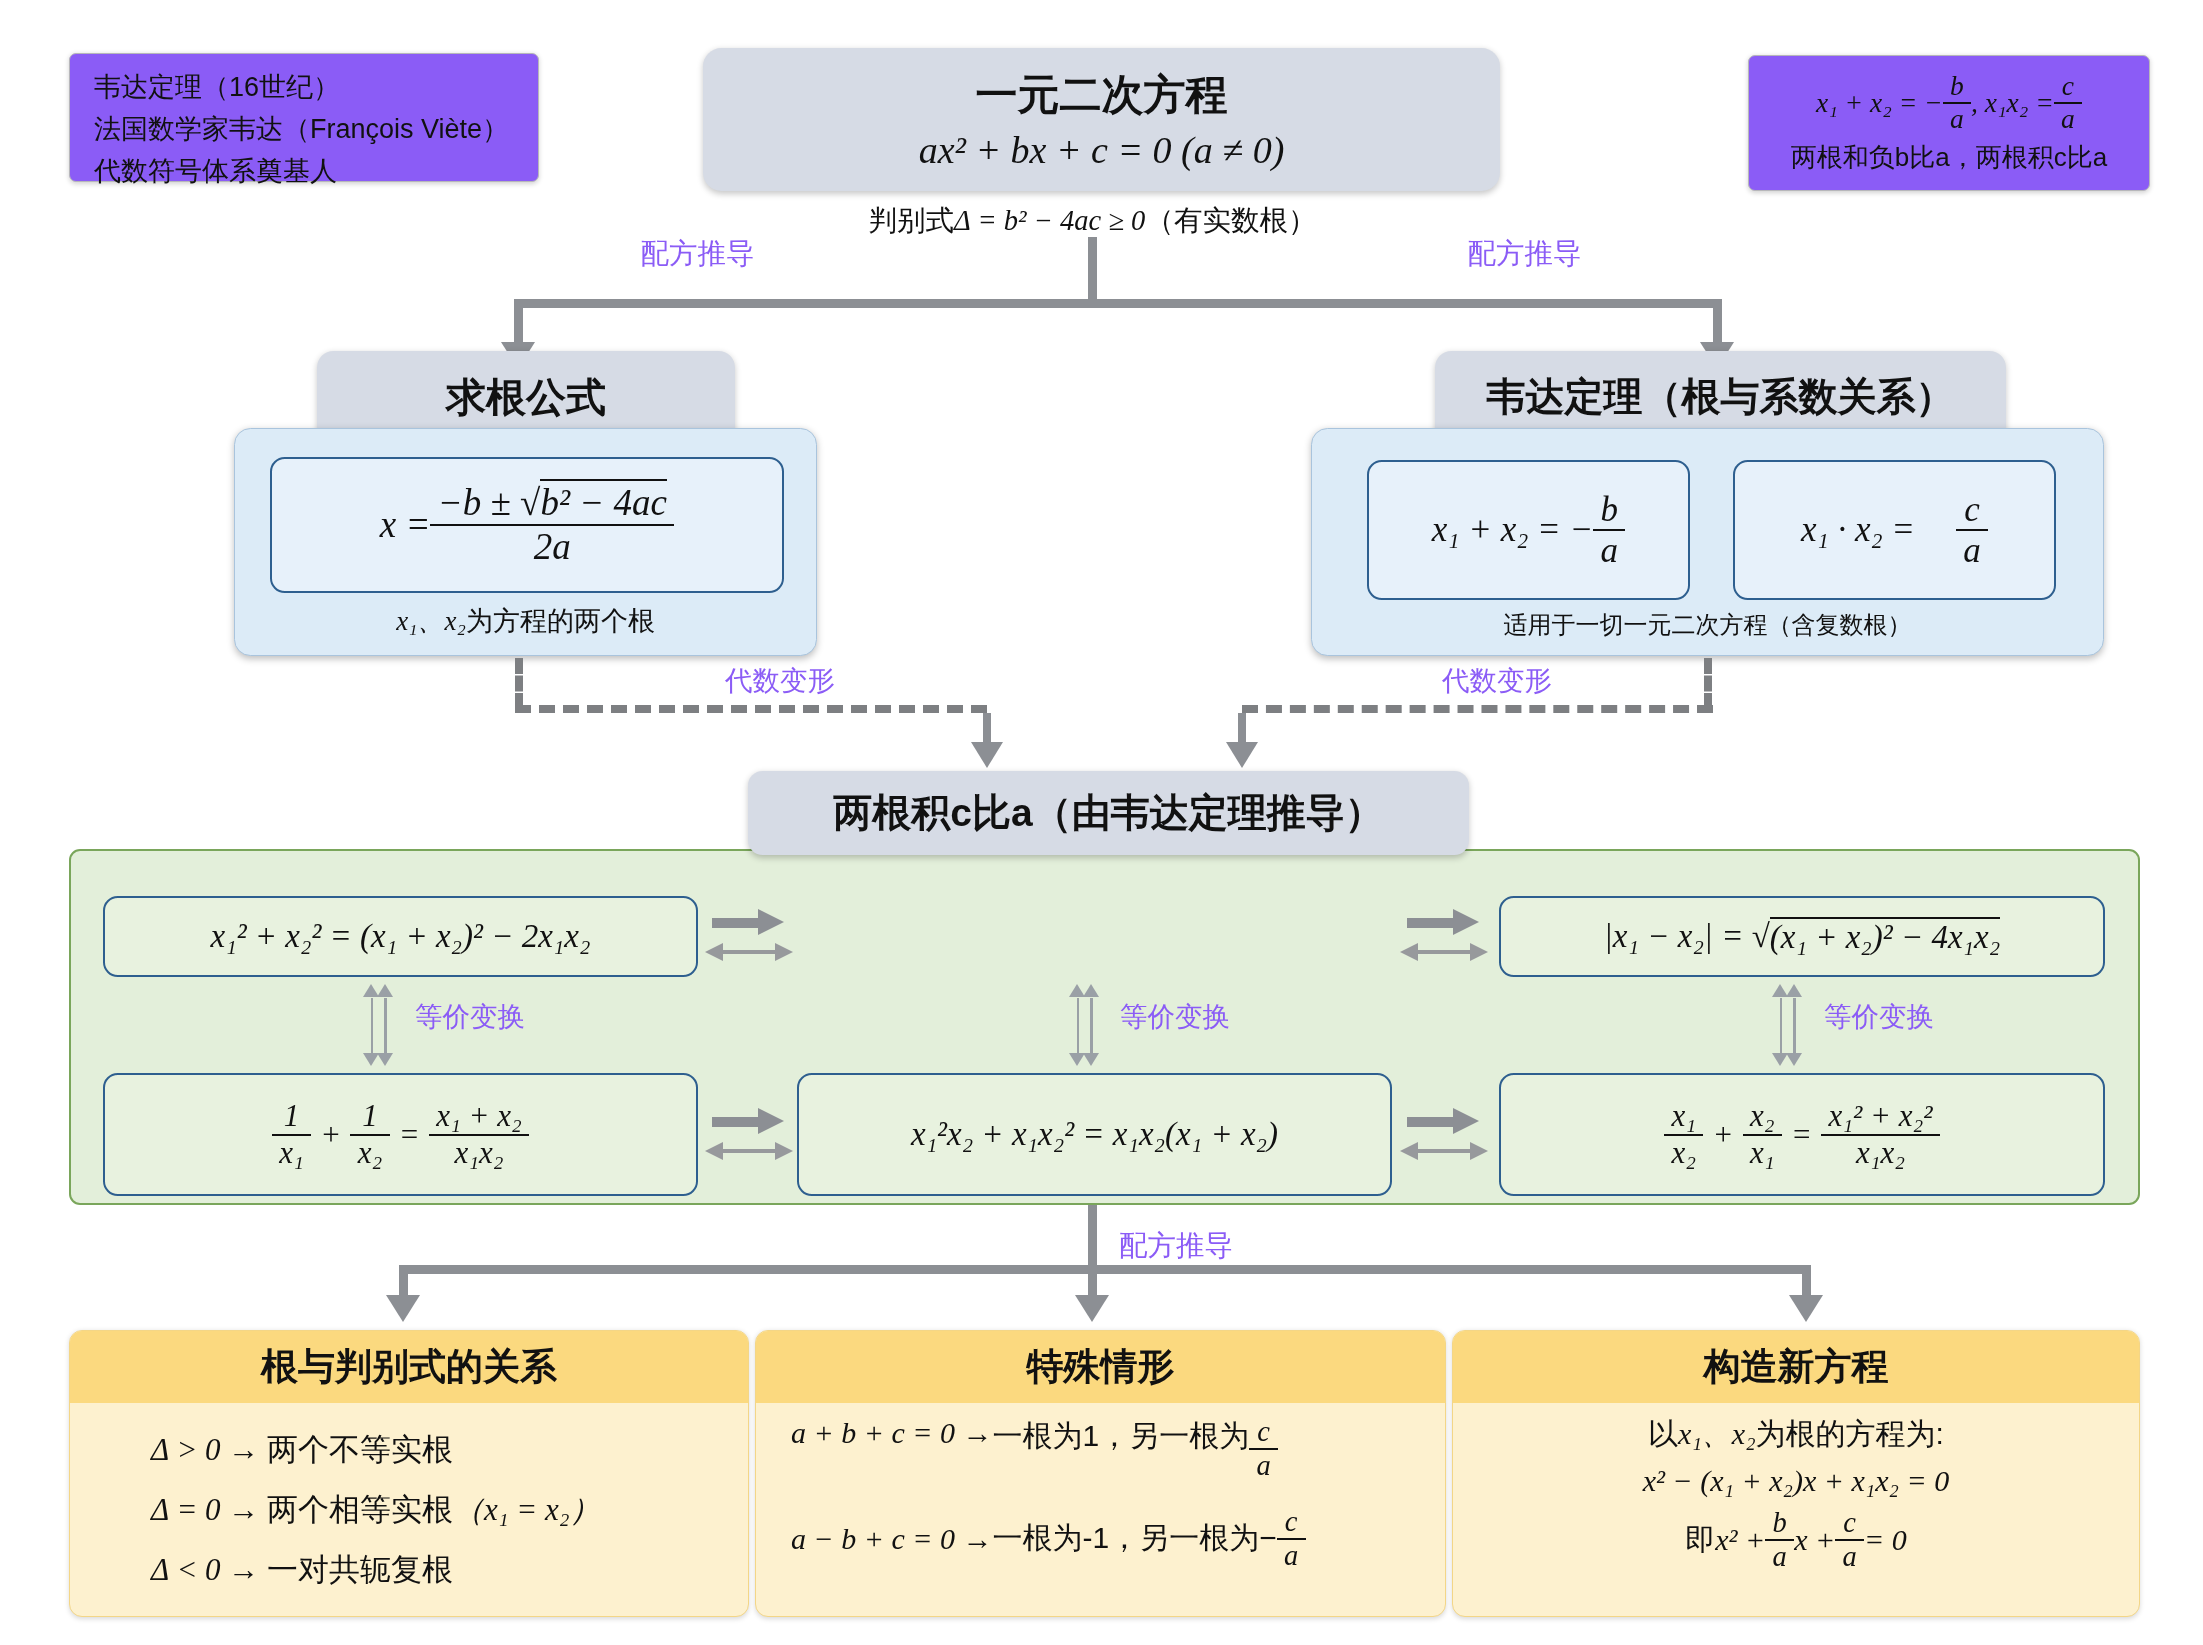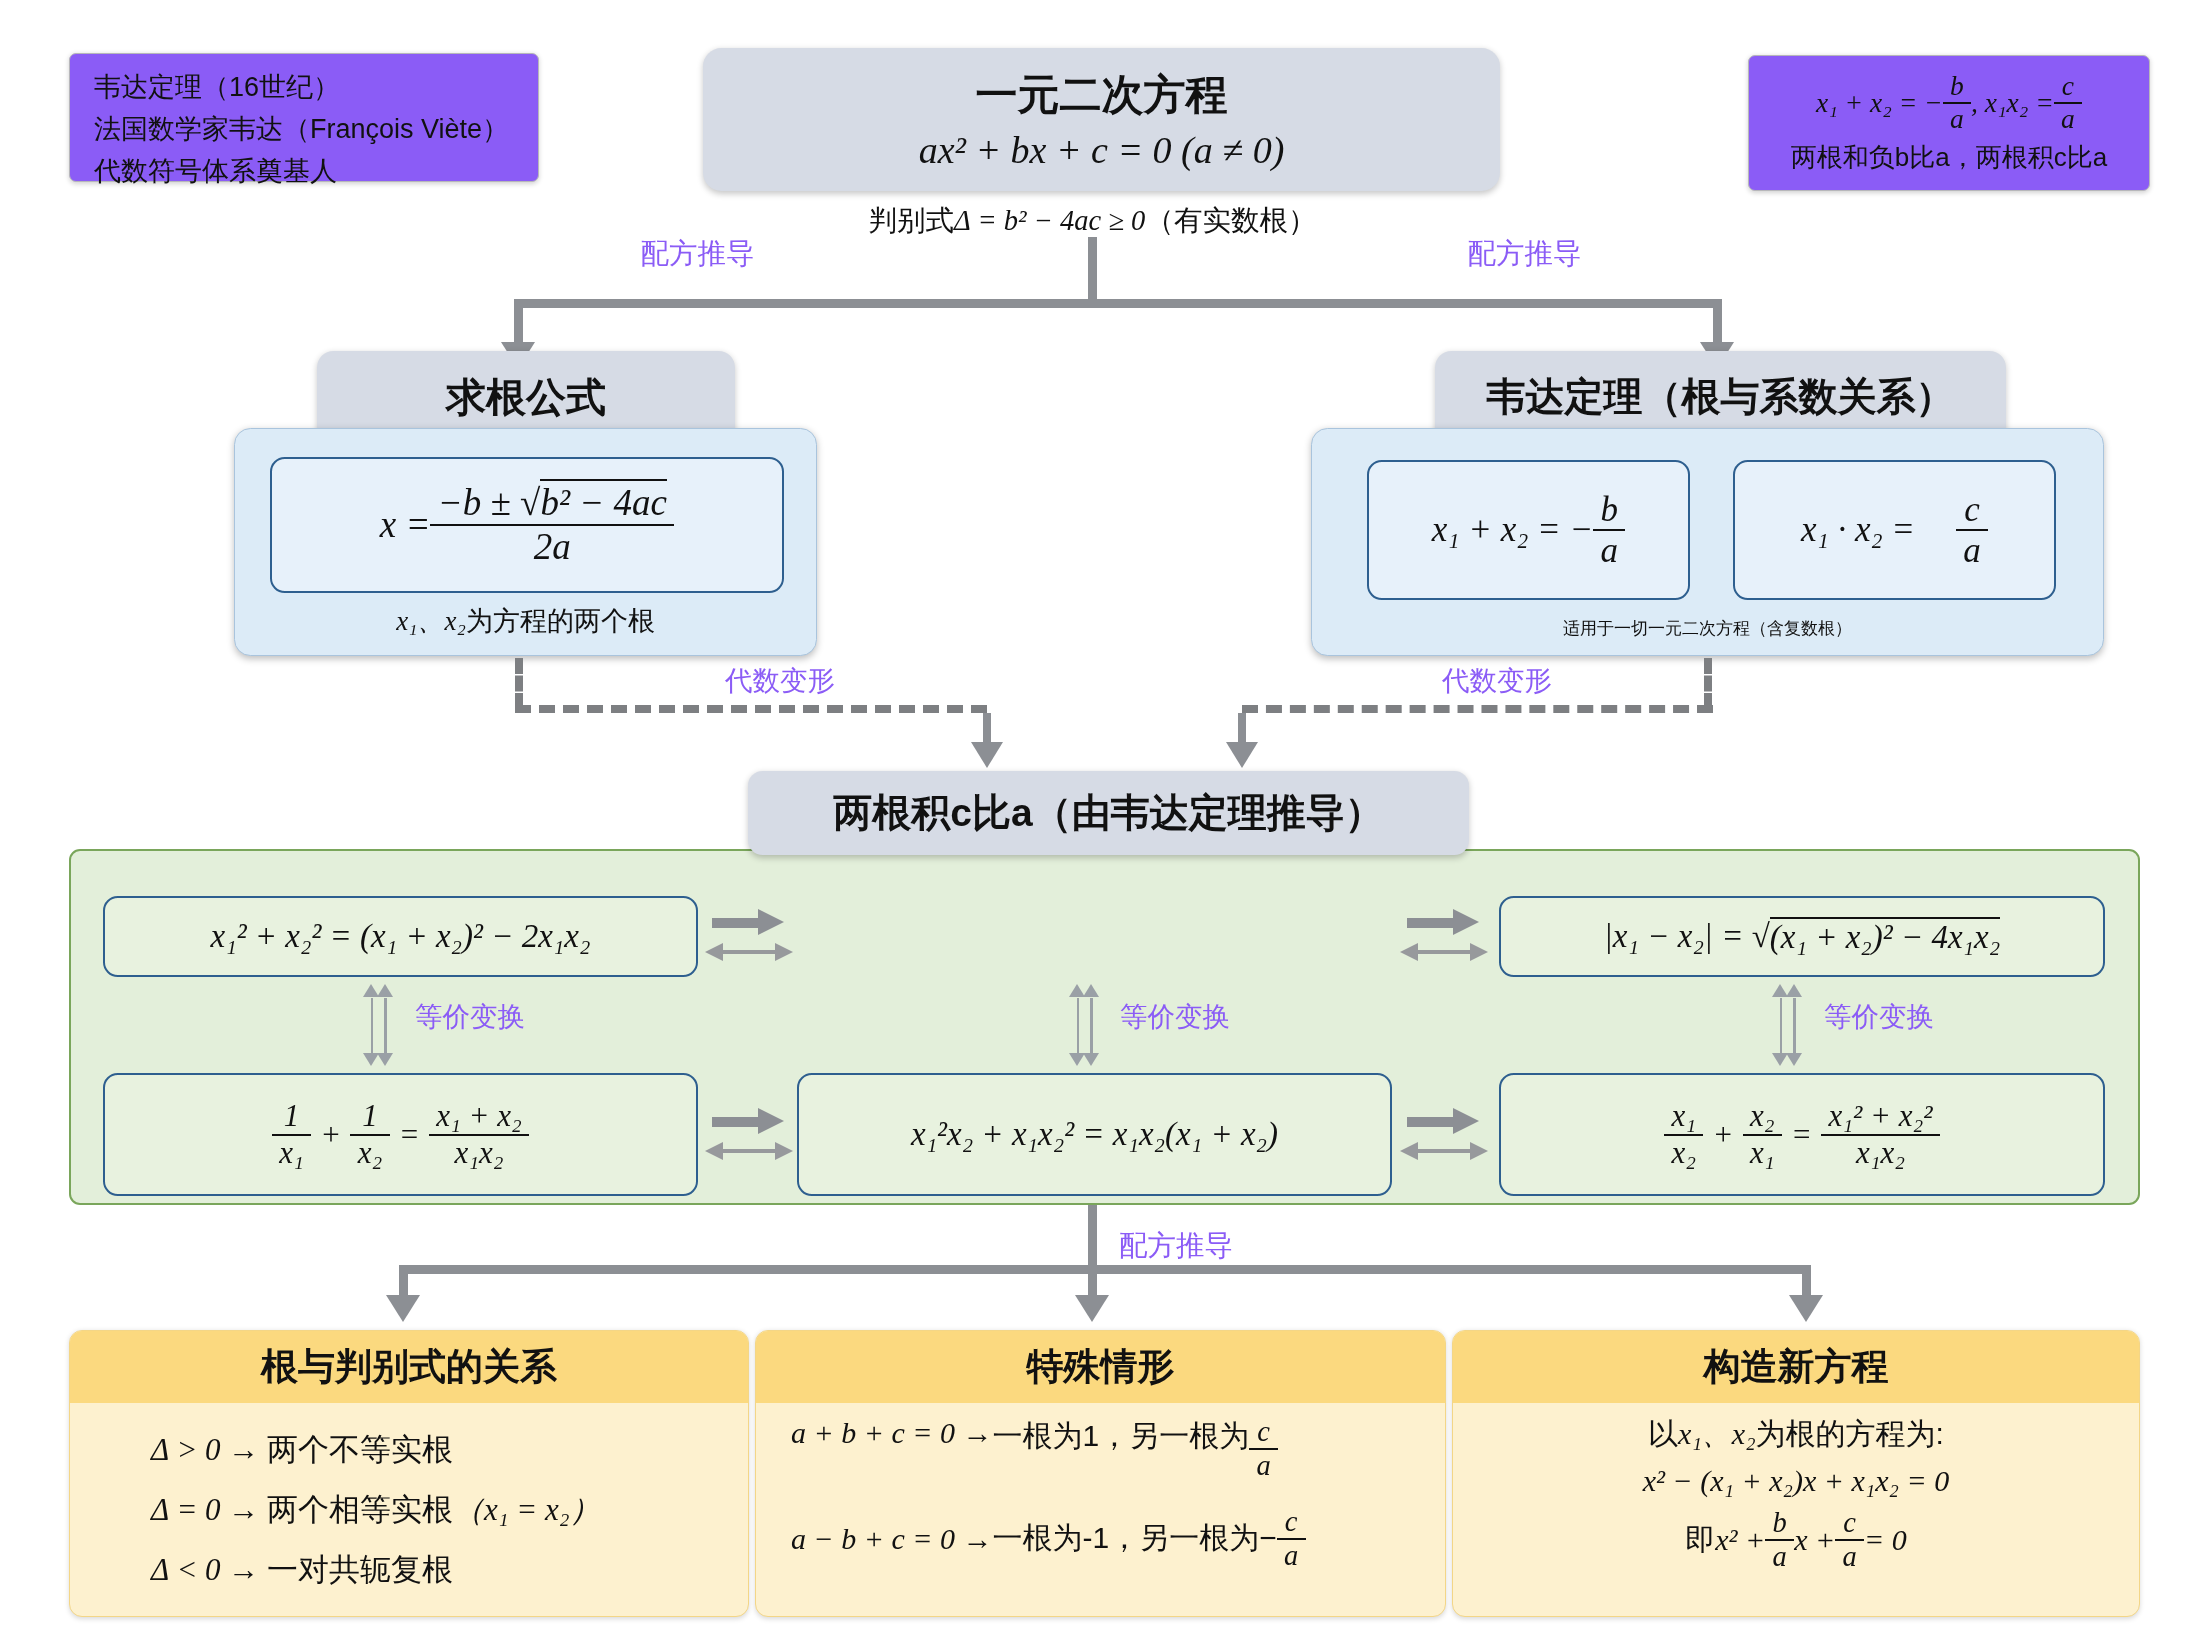--- a/index.html
+++ b/index.html
@@ -123,21 +123,21 @@
           <span class="den">a</span>
         </span>
     </div>
     <div class="abs navy-box center math" style="left:421px;top:31px;width:323px;height:140px;background:#e7f1fa;font-size:35px;gap:41px;">
       <span>x₁ · x₂ = </span>
       <span class="frac">
           <span class="num">c</span>
           <span class="den">a</span>
         </span>
     </div>
-    <div class="abs center cn" style="left:0;top:188px;width:100%;font-size:17px;">适用于一切一元二次方程（含复数根）</div>
+    <div class="abs center cn" style="left:0;top:180px;width:100%;font-size:24px;">适用于一切一元二次方程（含复数根）</div>
   </div>
 
   <div class="dashv" style="left:515px;top:658px;height:51px;"></div>
   <div class="dashh" style="left:515px;top:705px;width:472px;"></div>
   <div class="shaft" style="left:983px;top:713px;width:8.3px;height:33px;"></div>
   <div class="tri tri-down-sm" style="left:971px;top:742px;"></div>
   <div class="dashv" style="left:1704px;top:658px;height:51px;"></div>
   <div class="dashh" style="left:1242px;top:705px;width:471px;"></div>
   <div class="shaft" style="left:1238px;top:713px;width:8.3px;height:33px;"></div>
   <div class="tri tri-down-sm" style="left:1226px;top:742px;"></div>

